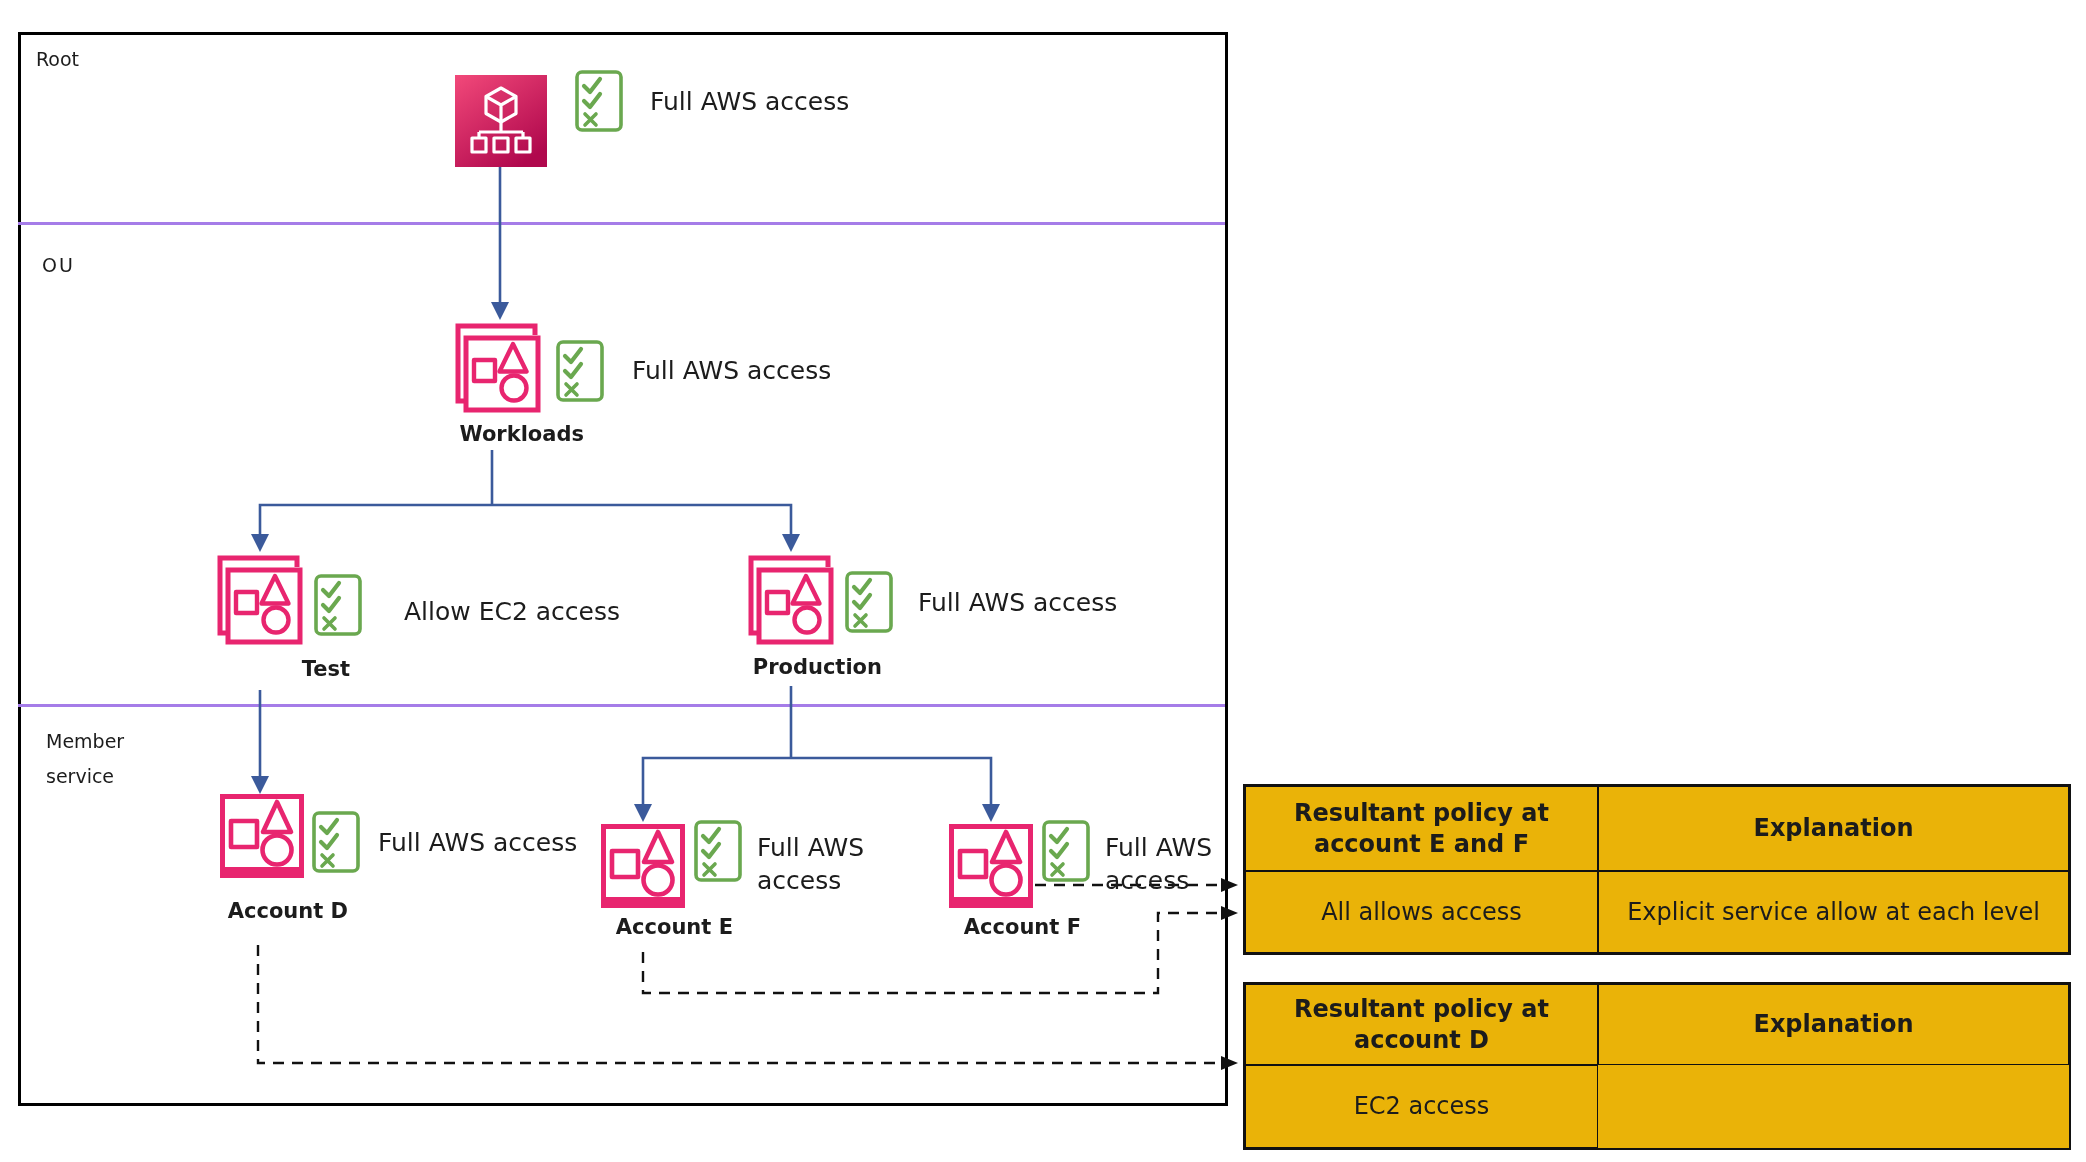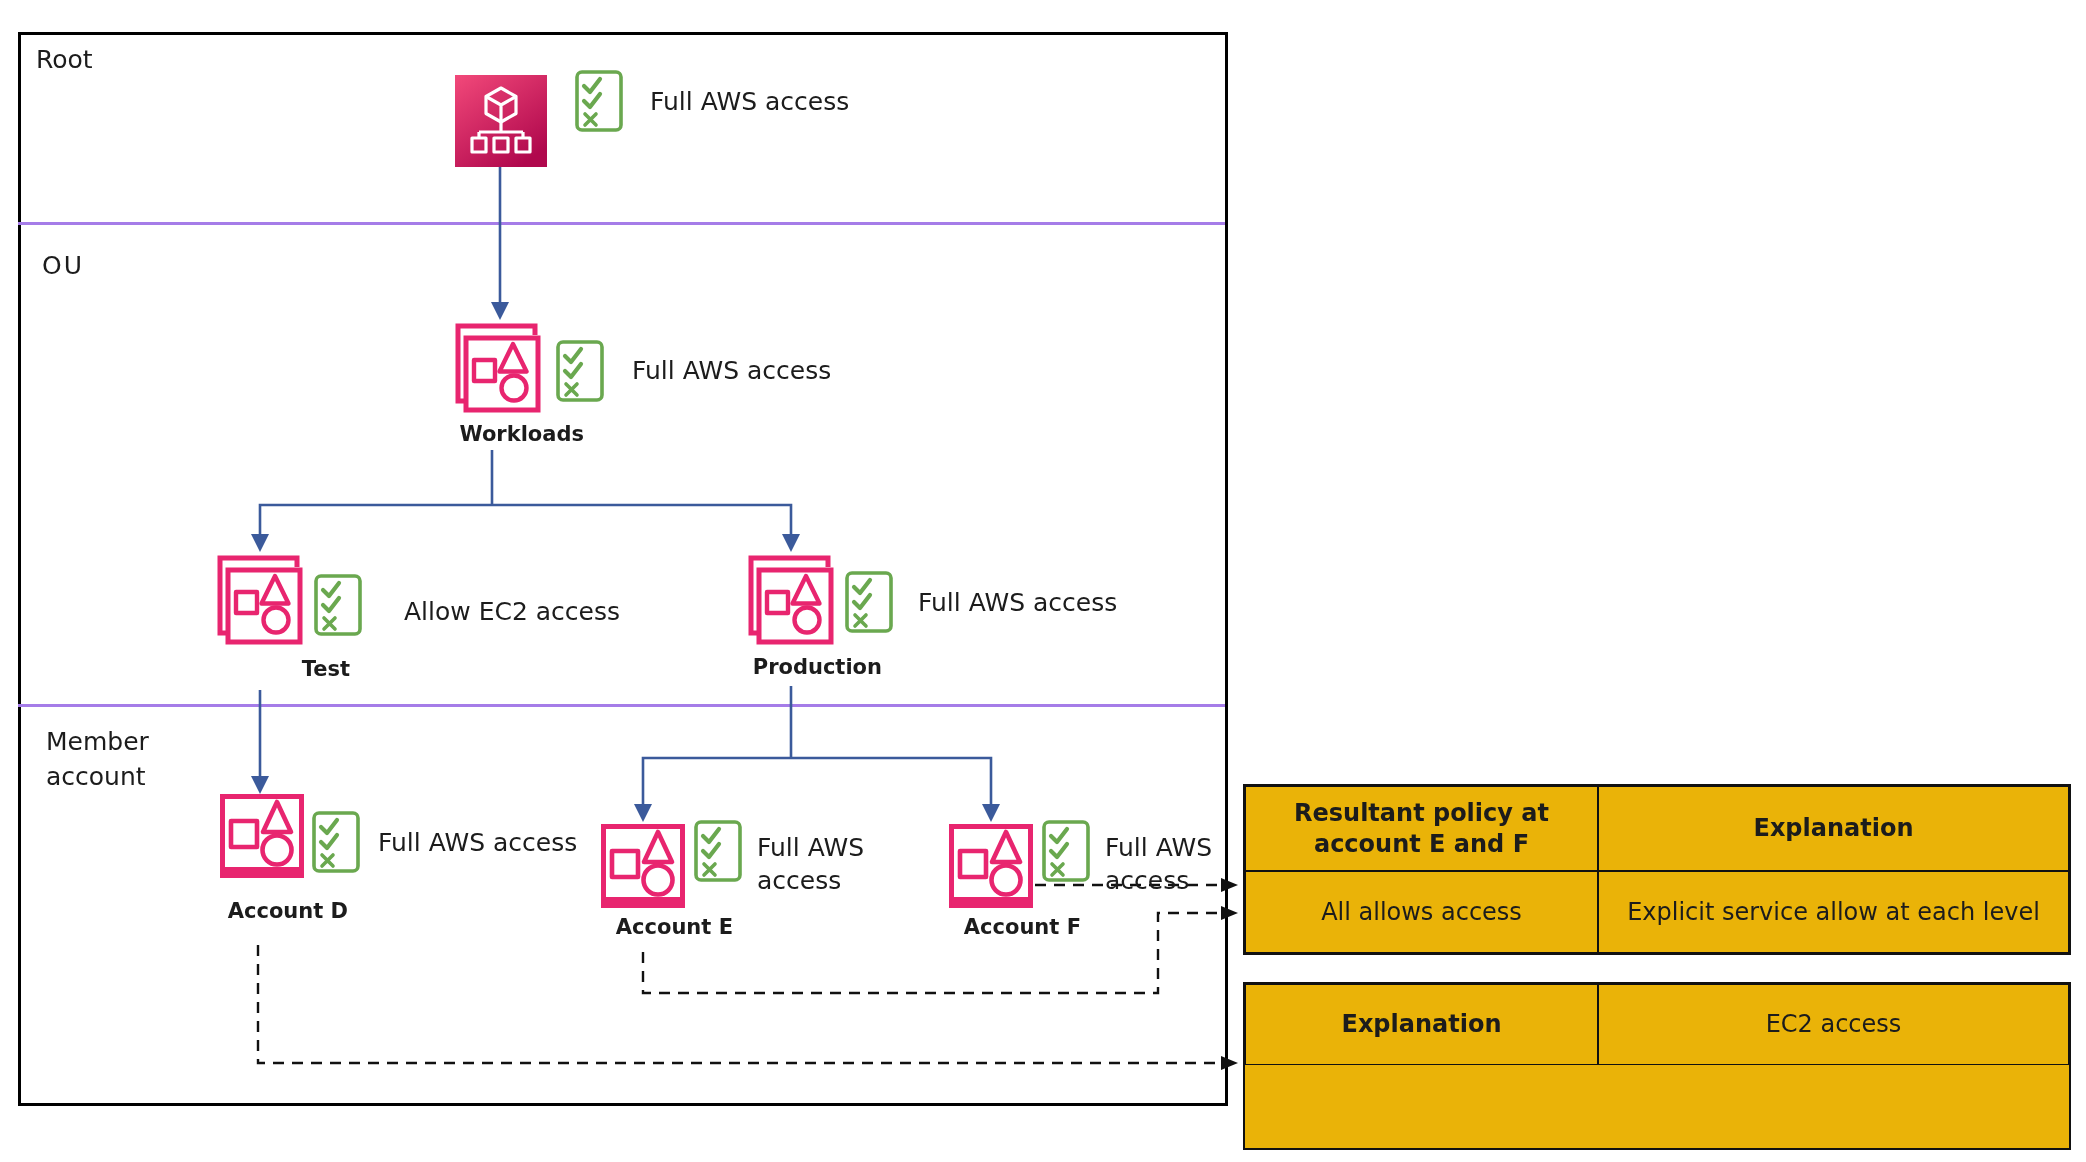--- a/index.html
+++ b/index.html
@@ -4,21 +4,21 @@
 <style>
   html,body{margin:0;padding:0;background:#fff;}
   .canvas{position:relative;width:2086px;height:1162px;background:#fff;overflow:hidden;
           font-family:"DejaVu Sans","Liberation Sans",sans-serif;color:#1c1c1c;}
   .abs{position:absolute;}
   
   .org-box{left:18px;top:32px;width:1204px;height:1068px;border:3px solid #000;z-index:1;}
   .pline{left:18px;width:1207px;height:3px;background:#a57ce8;z-index:1;}
   .pline.p1{top:222px;} .pline.p2{top:704px;}
   
-  .sec-label{font-size:25px;line-height:35px;white-space:pre-line;z-index:3;}
+  .sec-label{font-size:19px;line-height:35px;white-space:pre-line;z-index:3;}
   .sec-root{left:36px;top:42px;} .sec-ou{left:42px;top:248px;letter-spacing:2px;} .sec-member{left:46px;top:724px;}
   .node-name{font-size:21px;text-align:right;width:180px;z-index:3;font-weight:bold;}
   .nm-workloads{left:404px;top:422px;} .nm-test{left:170px;top:657px;} .nm-production{left:702px;top:655px;}
   .nm-d{left:168px;top:899px;} .nm-e{left:553px;top:915px;} .nm-f{left:901px;top:915px;}
   .policy{font-size:25px;line-height:33px;z-index:3;}
   .pol-root{left:650px;top:85px;} .pol-workloads{left:632px;top:354px;}
   .pol-test{left:404px;top:595px;} .pol-production{left:918px;top:586px;}
   .pol-d{left:378px;top:826px;} .pol-e{left:757px;top:831px;width:140px;} .pol-f{left:1105px;top:831px;width:140px;}
   
   .icon{z-index:3;} 
@@ -42,21 +42,21 @@
 
 <div class="canvas">
 
   <div class="abs org-box"></div>
   <div class="abs pline p1"></div>
   <div class="abs pline p2"></div>
 
   <div class="abs sec-label sec-root">Root</div>
   <div class="abs sec-label sec-ou">OU</div>
   <div class="abs sec-label sec-member">Member
-account</div>
+service</div>
 
   <svg class="abs connectors" width="2086" height="1162" viewBox="0 0 2086 1162">
     <g stroke="#3b5a9b" stroke-width="2.6" fill="none">
       <path d="M500,167 V303"></path>
       <path d="M492,450 V505 M260,536 V505 H791 V536"></path>
       <path d="M260,690 V779"></path>
       <path d="M791,686 V758 M643,804 V758 H991 V804"></path>
     </g>
     <g fill="#3b5a9b" stroke="none">
       <polygon points="500,320 491,302 509,302"></polygon>
@@ -254,17 +254,18 @@
   <div class="abs node-name nm-f">Account F</div>
 
   <div class="abs ptable t1">
     <div class="cell th">Resultant policy at account E and F</div>
     <div class="cell th">Explanation</div>
     <div class="cell">All allows access</div>
     <div class="cell">Explicit service allow at each level</div>
   </div>
 
   <div class="abs ptable t2">
+    <div class="cell th">Resultant policy at account D</div>
     <div class="cell th">Explanation</div>
     <div class="cell">EC2 access</div>
   </div>
 
 </div>
 
 </body></html>

